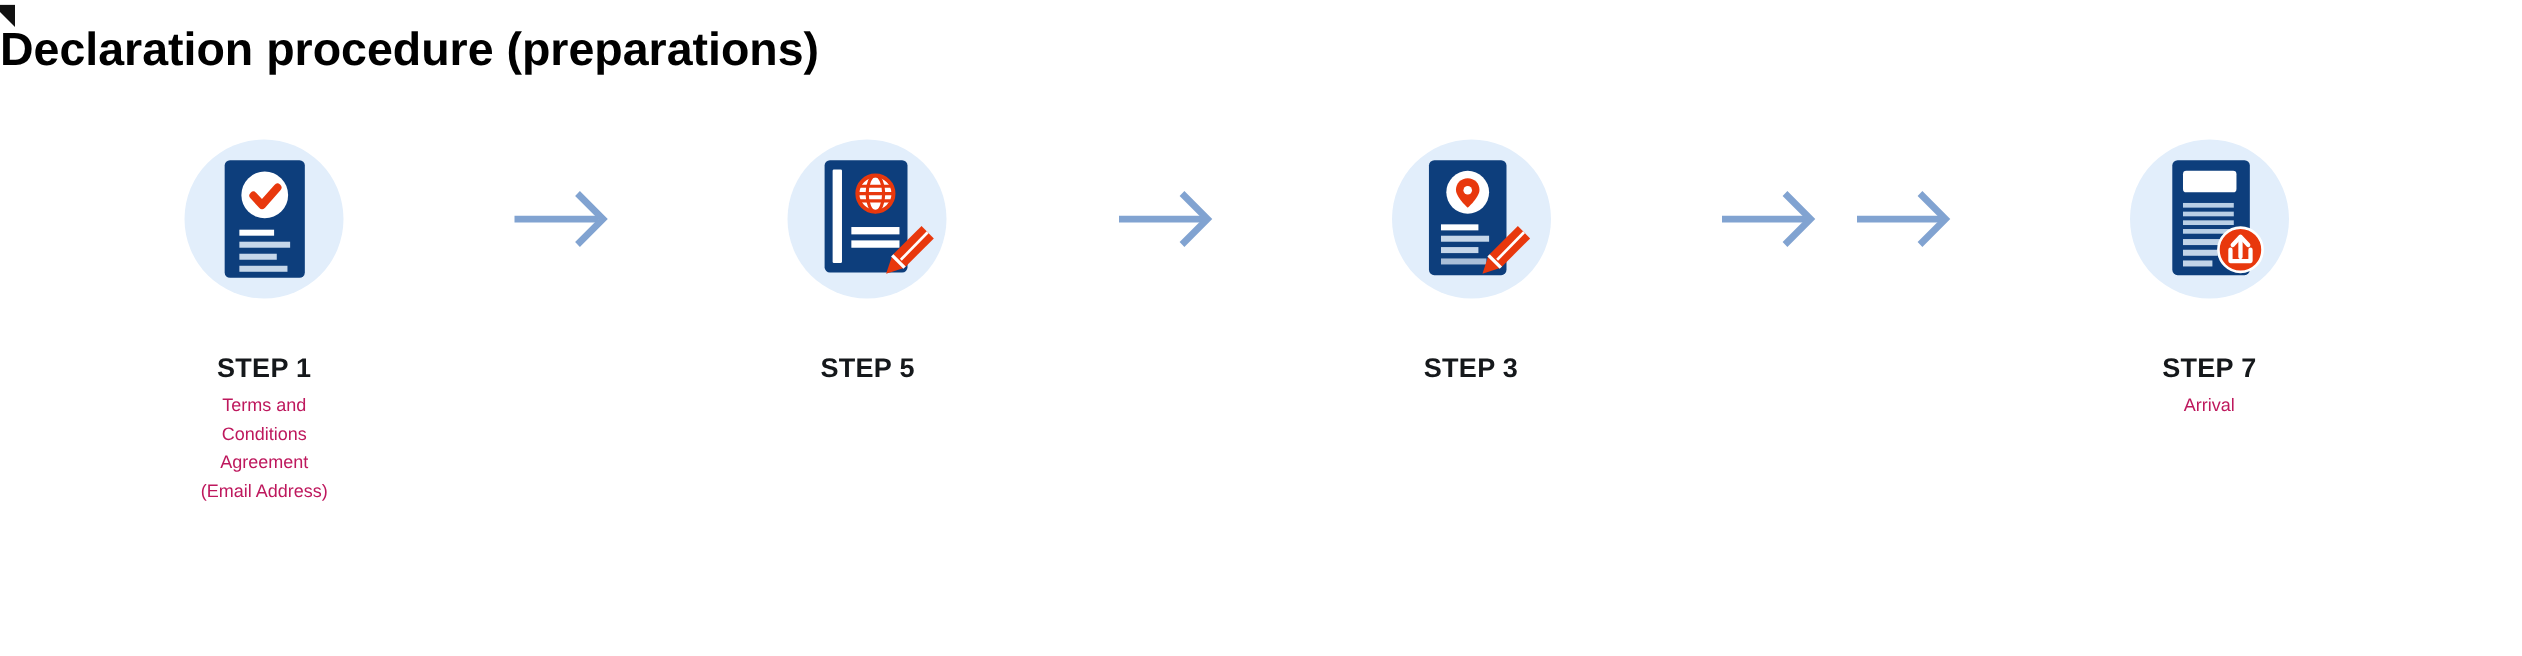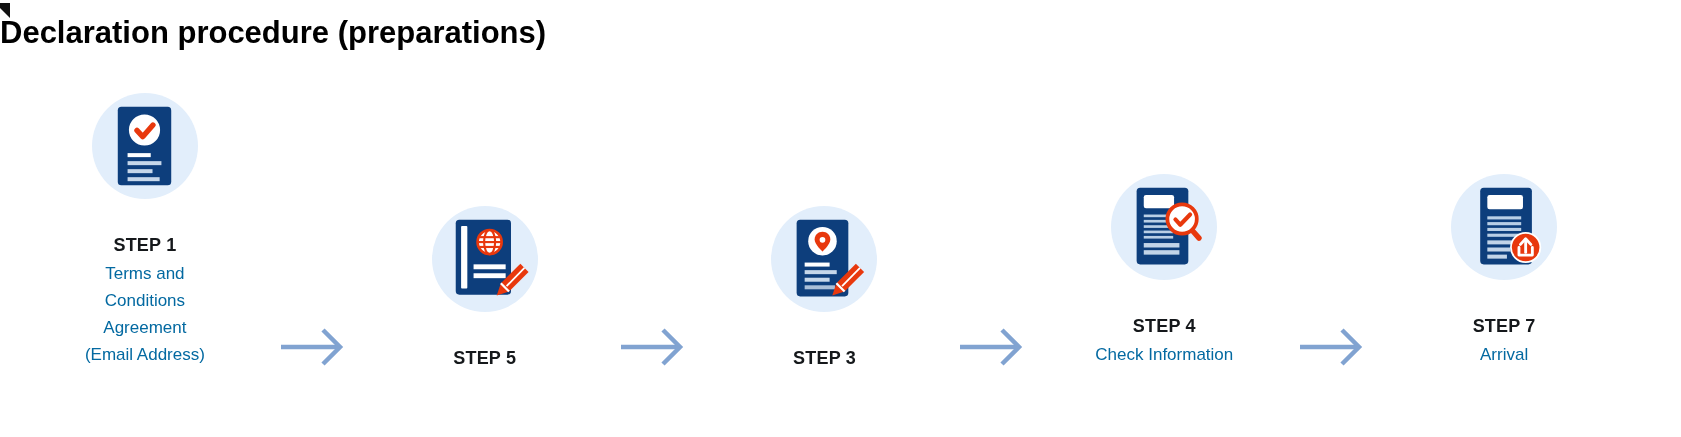--- a/index.html
+++ b/index.html
@@ -11,33 +11,33 @@
   .header { text-align: left; margin-top: 14px; }
   .title-wrap {
     position: relative; display: inline-block;
     font-size: 31px; font-weight: bold; color: #000000; line-height: 1.2;
   }
   .corner-marker {
     position: absolute; left: -5px; top: -11px; width: 15px; height: 15px;
     background: #111111; clip-path: polygon(0 0, 100% 0, 100% 100%);
   }
   .steps {
-    display: flex; align-items: flex-end;
+    display: flex; align-items: flex-start;
     padding: 0 52px 0 20px; margin-top: 42px;
   }
   .step { flex: 1 1 0; display: flex; flex-direction: column; align-items: center; text-align: center; }
   .circle {
     width: 106px; height: 106px; border-radius: 50%; background: #e2eefb;
     display: flex; align-items: center; justify-content: center;
   }
   .circle svg { display: block; }
   .nudge { margin-left: 12px; }
   .arrow { flex: 0 0 90px; display: flex; justify-content: center; margin-top: 31px; }
   .step-label { margin-top: 36px; font-size: 18px; font-weight: bold; color: #15181b; letter-spacing: .2px; }
-  .step-desc { margin-top: 5px; font-size: 17px; line-height: 1.58; color: #0369a1; white-space: pre-line; }
+  .step-desc { margin-top: 5px; font-size: 12px; line-height: 1.58; color: #be185d; white-space: pre-line; }
 </style>
 </head>
 <body>
 
 <div class="header">
   <div class="title-wrap">
     <span class="corner-marker"></span>
     <span>Declaration procedure (preparations)</span>
   </div>
 </div>
@@ -120,40 +120,20 @@
     <div class="step-label">STEP 3</div>
   </div>
 
   <div class="arrow">
     <svg width="72" height="44" viewBox="0 0 72 44">
       <line x1="2" y1="22" x2="58" y2="22" stroke="#81a3d1" stroke-width="4.5"></line>
       <polyline points="44,5 61,22 44,39" fill="none" stroke="#81a3d1" stroke-width="4.5"></polyline>
     </svg>
   </div>
 
-  <div class="step">
-    <div class="circle">
-      <svg class="nudge" width="75" height="82" viewBox="0 0 84 92">
-        <rect x="4" y="2" width="58" height="86" rx="4" fill="#0d3e7c"></rect>
-        <rect x="12" y="10" width="34" height="15" rx="2.5" fill="#ffffff"></rect>
-        <rect x="12" y="32" width="33" height="3" fill="#b9cfe6"></rect>
-        <rect x="12" y="38" width="33" height="3" fill="#b9cfe6"></rect>
-        <rect x="12" y="44" width="33" height="3" fill="#b9cfe6"></rect>
-        <rect x="12" y="50" width="33" height="3" fill="#b9cfe6"></rect>
-        <rect x="12" y="56" width="33" height="3" fill="#b9cfe6"></rect>
-        <rect x="12" y="64" width="40" height="5" fill="#c2d4e8"></rect>
-        <rect x="12" y="72" width="40" height="5" fill="#c2d4e8"></rect>
-        <line x1="66.5" y1="50" x2="74" y2="58.5" stroke="#e8380d" stroke-width="6" stroke-linecap="round"></line>
-        <circle cx="55" cy="37" r="16.5" fill="#ffffff" stroke="#e8380d" stroke-width="4.2"></circle>
-        <path d="M47.5 37.5 l5.5 6 11-11.5" fill="none" stroke="#e8380d" stroke-width="4.6" stroke-linecap="round" stroke-linejoin="round"></path>
-      </svg>
-    </div>
-    <div class="step-label">STEP 4</div>
-    <div class="step-desc">Check Information</div>
-  </div>
 
   <div class="arrow">
     <svg width="72" height="44" viewBox="0 0 72 44">
       <line x1="2" y1="22" x2="58" y2="22" stroke="#81a3d1" stroke-width="4.5"></line>
       <polyline points="44,5 61,22 44,39" fill="none" stroke="#81a3d1" stroke-width="4.5"></polyline>
     </svg>
   </div>
 
   <div class="step">
     <div class="circle">

